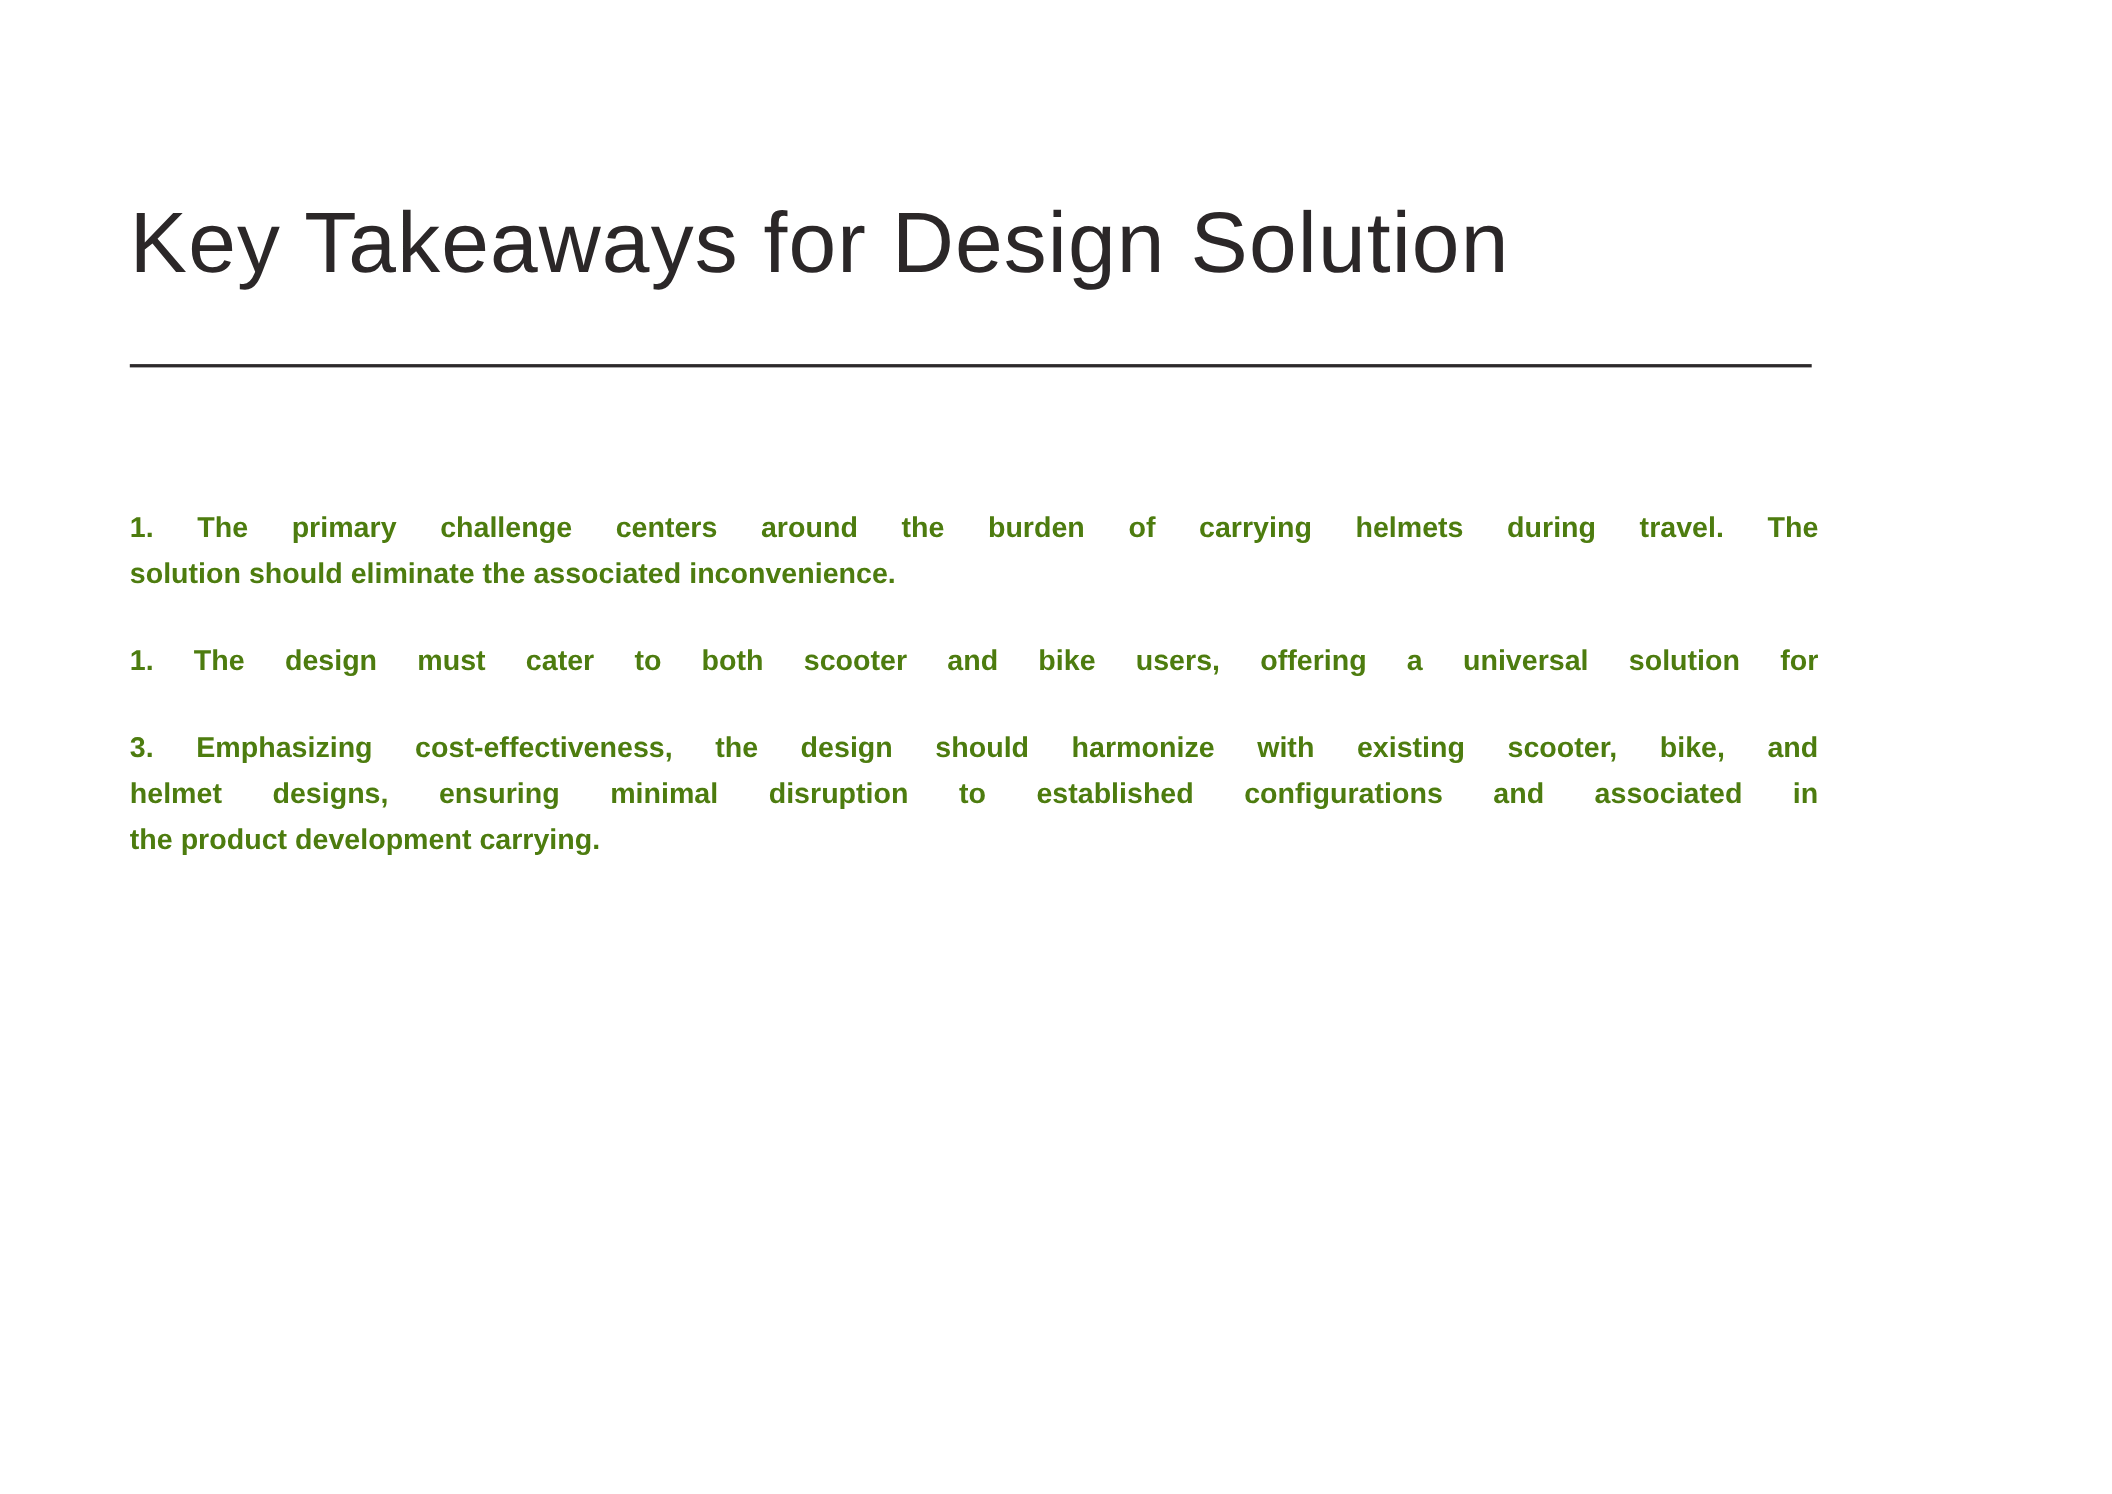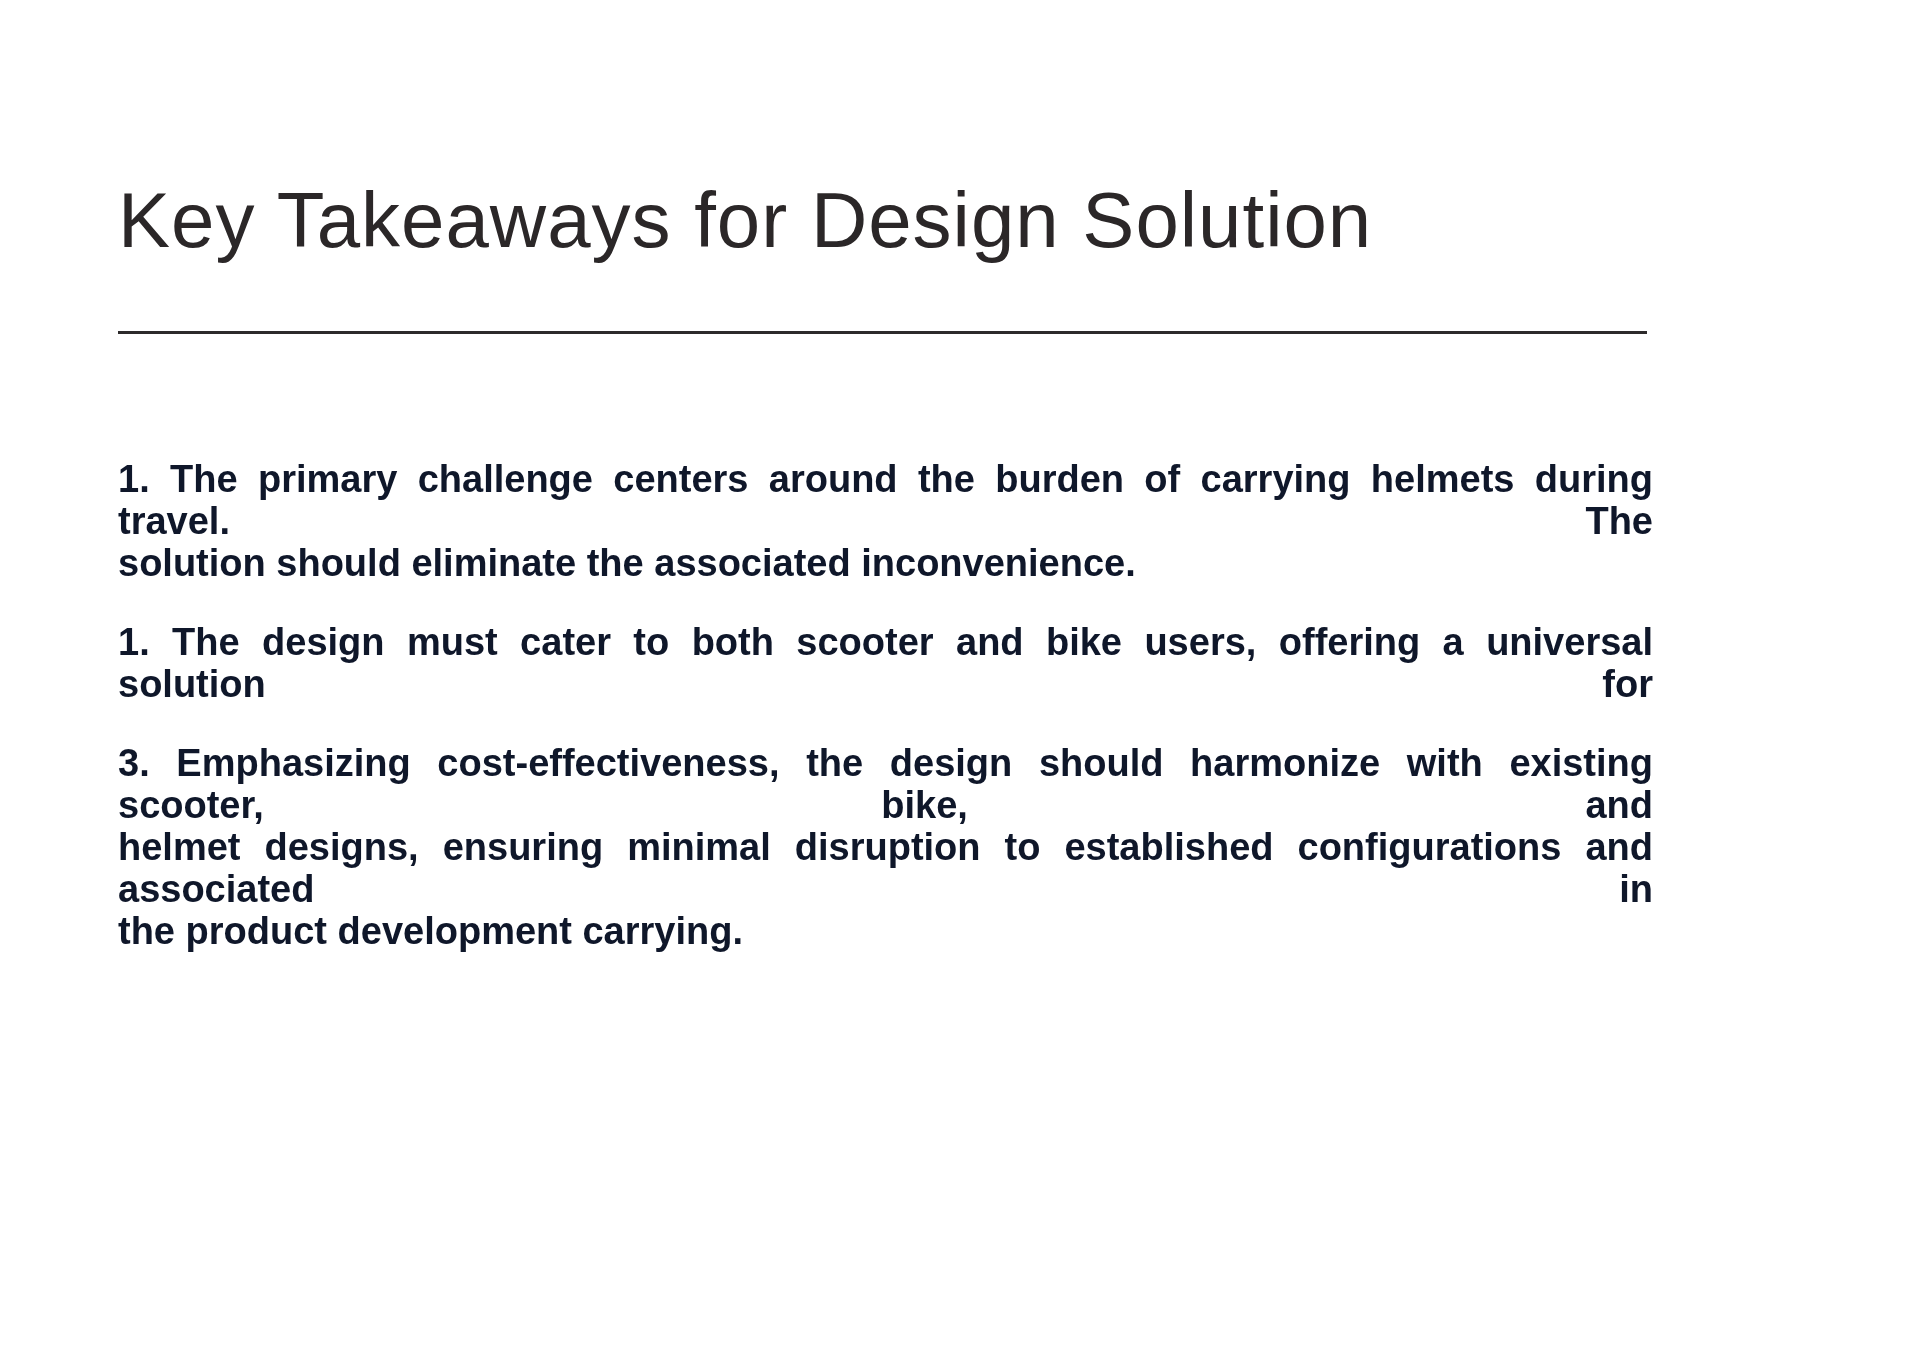--- a/index.html
+++ b/index.html
@@ -37,24 +37,24 @@
     background: #2d2a2b;
     border: none;
     margin: 0;
     padding: 0;
   }
   .takeaways {
     position: absolute;
     left: 118px;
     top: 458px;
     width: 1535px;
-    font-size: 38px;
+    font-size: 26px;
     font-weight: 700;
     line-height: 42px;
-    color: #0f172a;
+    color: #4d7c0f;
   }
   .takeaway-item {
     margin: 0 0 37px 0;
   }
   .pline {
     text-align: justify;
     text-align-last: justify;
   }
   .pline.last {
     text-align: right;

